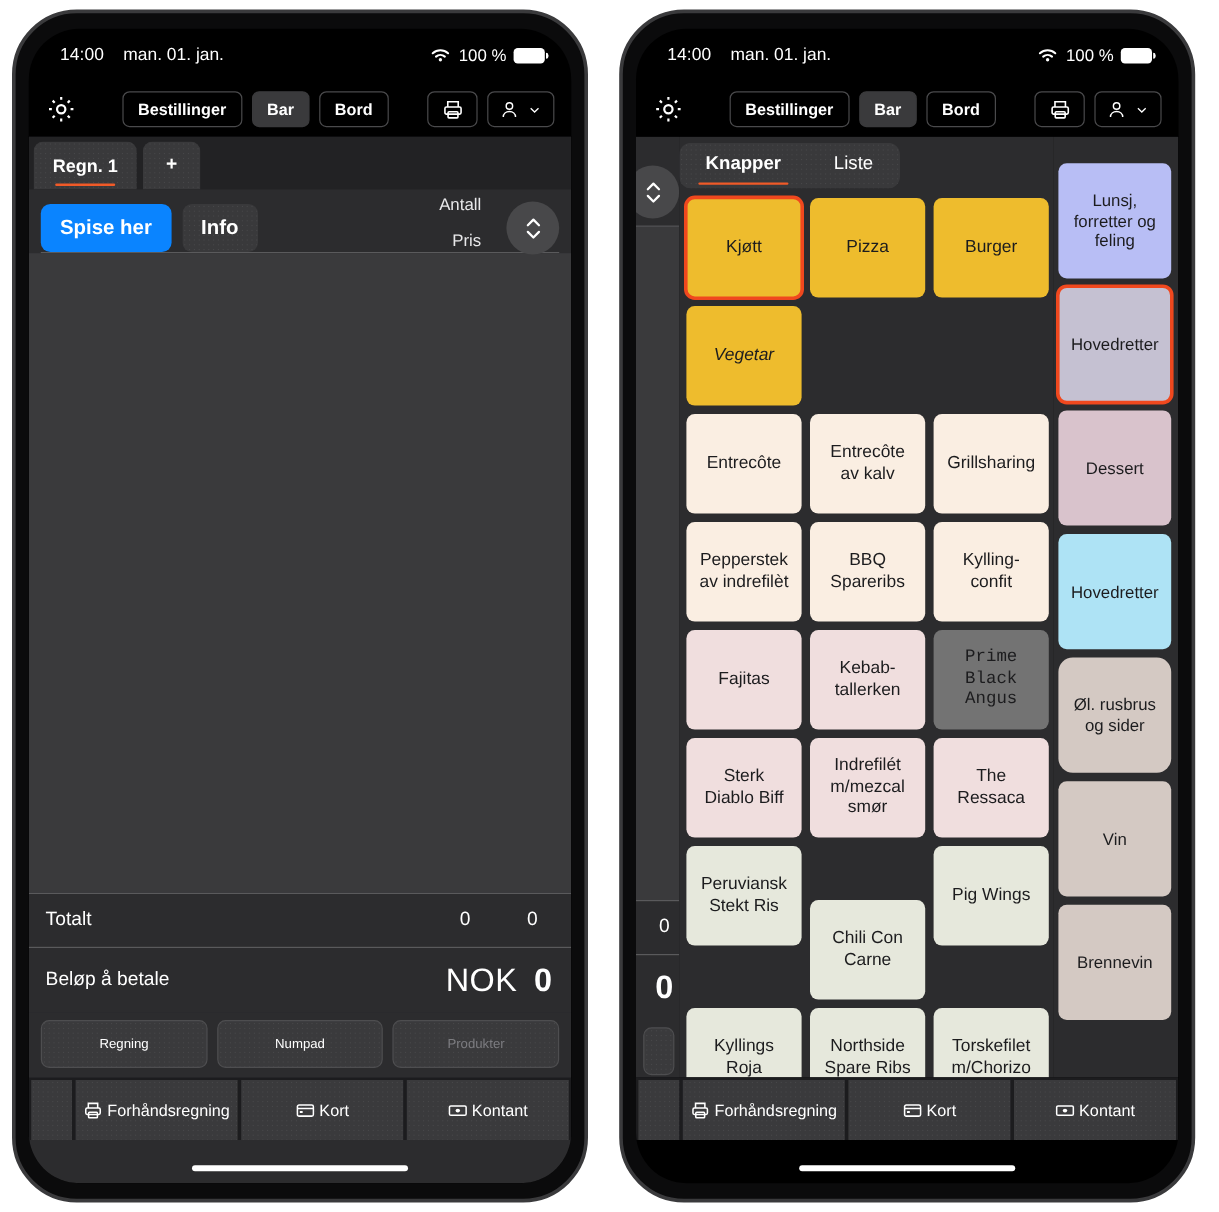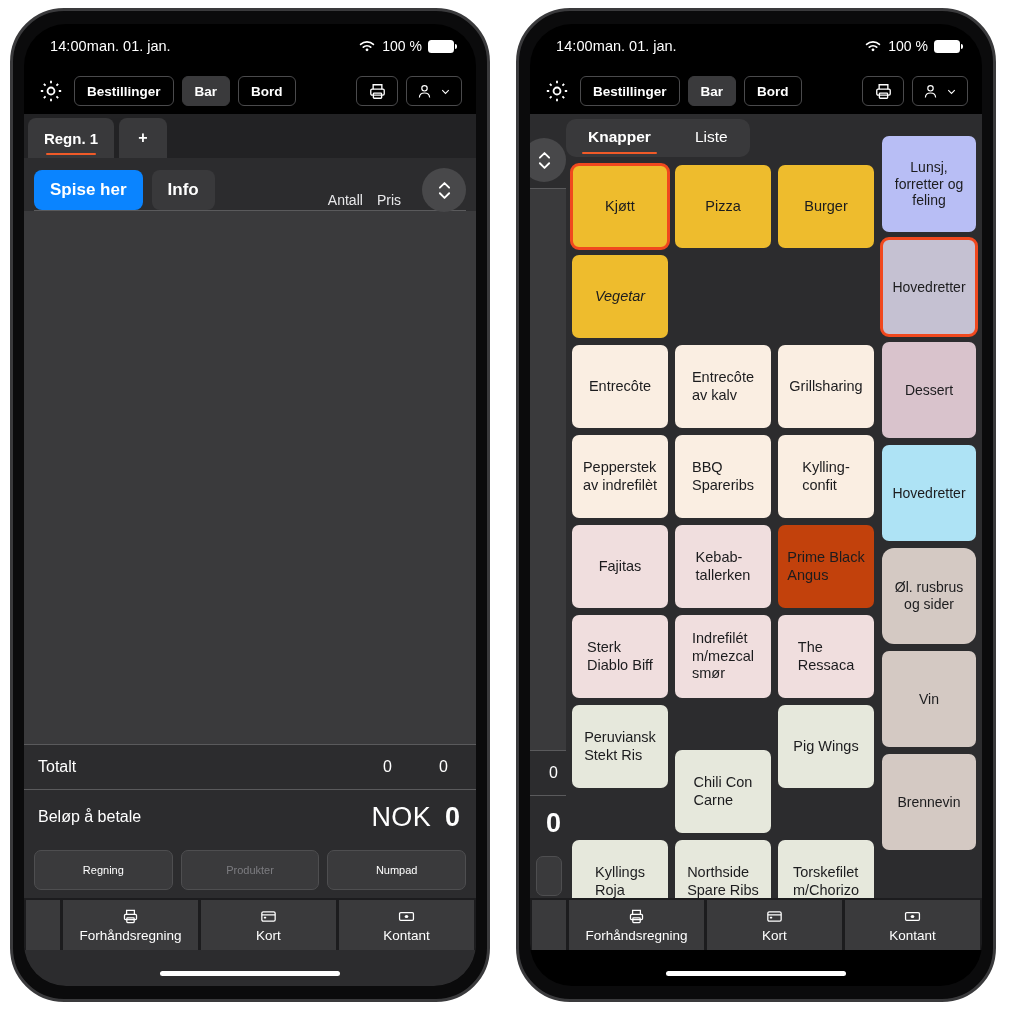--- a/index.html
+++ b/index.html
@@ -53,21 +53,21 @@
   .statusbar {
     height: 44px;
     flex: 0 0 44px;
     display: flex;
     align-items: center;
     padding: 0 22px 0 26px;
     color: #ffffff;
     font-size: 14.5px;
   }
   .sb-time { font-weight: 400; letter-spacing: .1px; }
-  .sb-date { font-weight: 400; }
+  .sb-date { margin-left: 16px; font-weight: 400; }
   .sb-right {
     margin-left: auto;
     display: flex; align-items: center; gap: 6px;
   }
   .sb-pct { font-size: 14px; }
   .batt {
     width: 26px; height: 13px;
     border-radius: 3.5px;
     background: #ffffff;
     position: relative;
@@ -88,21 +88,21 @@
     align-items: center;
     padding: 0 14px 0 12px;
     background: #000000;
     gap: 8px;
   }
   .gear {
     width: 30px; height: 30px;
     display: flex; align-items: center; justify-content: center;
     color: #fff;
   }
-  .seg-group { display: flex; gap: 8px; }
+  .seg-group { display: flex; gap: 8px; margin-left: 28px; }
   .seg-btn {
     height: 30px;
     padding: 0 12px;
     border: 1px solid #4a4a4c;
     border-radius: 6px;
     color: #ffffff;
     font-size: 13.5px;
     font-weight: 700;
     display: flex; align-items: center; justify-content: center;
     background: transparent;
@@ -184,20 +184,21 @@
     background-image: none;
   }
   .colhead {
     margin-left: auto;
     display: flex;
     align-items: flex-end;
     gap: 14px;
     color: #e8e8ea;
     font-size: 14px;
     padding-bottom: 2px;
+    flex-direction: column;
   }
   .stepper {
     width: 44px; height: 44px;
     border-radius: 22px;
     background: #48484a;
     display: flex; flex-direction: column;
     align-items: center; justify-content: center;
     color: #fff;
     margin-left: 12px;
     margin-bottom: -2px;
@@ -262,21 +263,21 @@
     background: #1c1c1e;
     padding: 2px 2px 0 2px;
     margin-bottom: 36px;
   }
   .bb-stub { width: 34px; background: #3a3a3c; background-image: radial-gradient(#4a4a4c 0.6px, transparent 0.6px); background-size: 4px 4px;}
   .bb {
     flex: 1 1 0;
     background: #3a3a3c;
     background-image: radial-gradient(#4a4a4c 0.6px, transparent 0.6px);
     background-size: 4px 4px;
-    display: flex; flex-direction: column;
+    display: flex; flex-direction: row;
     align-items: center; justify-content: center;
     gap: 3px;
     color: #ffffff;
     font-size: 13.5px;
   }
 
   
   .right-body {
     flex: 1 1 auto;
     background: #1c1c1e;
@@ -369,20 +370,21 @@
     gap: 7px;
     padding: 8px 4px 0 6px;
     align-content: start;
     overflow: hidden;
     min-height: 0;
   }
   .tile {
     height: 83px;
     border-radius: 7px;
     display: flex; align-items: center; justify-content: center;
+    text-align: center;
     font-size: 14.5px;
     color: #1c1c1e;
     line-height: 1.2;
     padding: 4px 5px;
     white-space: pre-line;
   }
   .tile.empty { background: transparent; }
   .tile.selected { outline: 3.5px solid #f0481e; outline-offset: -1px; }
 
   .cat-col {
@@ -514,22 +516,22 @@
         </div>
 
         <div class="payrow">
           <span class="p-label">Beløp å betale</span>
           <span class="p-cur">NOK</span>
           <span class="p-amt">0</span>
         </div>
 
         <div class="actions">
           <div class="act">Regning</div>
+          <div class="act">Numpad</div>
           <div class="act disabled">Produkter</div>
-          <div class="act">Numpad</div>
         </div>
 
         <div class="bottombar">
           <div class="bb-stub"></div>
           <div class="bb">
             <span>
               <svg class="svgi" width="17" height="17" viewBox="0 0 24 24" fill="none" stroke="#fff" stroke-width="1.8">
                   <path d="M6.5 9V3.5h11V9"></path>
                   <rect x="3.5" y="9" width="17" height="7.5" rx="1.6"></rect>
                   <rect x="6.8" y="14" width="10.4" height="6.5" rx="1"></rect>
@@ -657,21 +659,21 @@
               <div class="tile" style="background: rgb(250, 238, 226);">Grillsharing</div>
               <div class="tile" style="background: rgb(250, 238, 226);">Pepperstek
 av indrefilèt</div>
               <div class="tile" style="background: rgb(250, 238, 226);">BBQ
 Spareribs</div>
               <div class="tile" style="background: rgb(250, 238, 226);">Kylling-
 confit</div>
               <div class="tile" style="background: rgb(240, 222, 222);">Fajitas</div>
               <div class="tile" style="background: rgb(240, 222, 222);">Kebab-
 tallerken</div>
-              <div class="tile" style="background: #c2410c;">Prime Black
+              <div class="tile" style="background: #737373; font-family: Liberation Mono, monospace;">Prime Black
 Angus</div>
               <div class="tile" style="background: rgb(240, 222, 222);">Sterk
 Diablo Biff</div>
               <div class="tile" style="background: rgb(240, 222, 222);">Indrefilét
 m/mezcal
 smør</div>
               <div class="tile" style="background: rgb(240, 222, 222);">The
 Ressaca</div>
               <div class="tile" style="background: rgb(230, 232, 220);">Peruviansk
 Stekt Ris</div>

